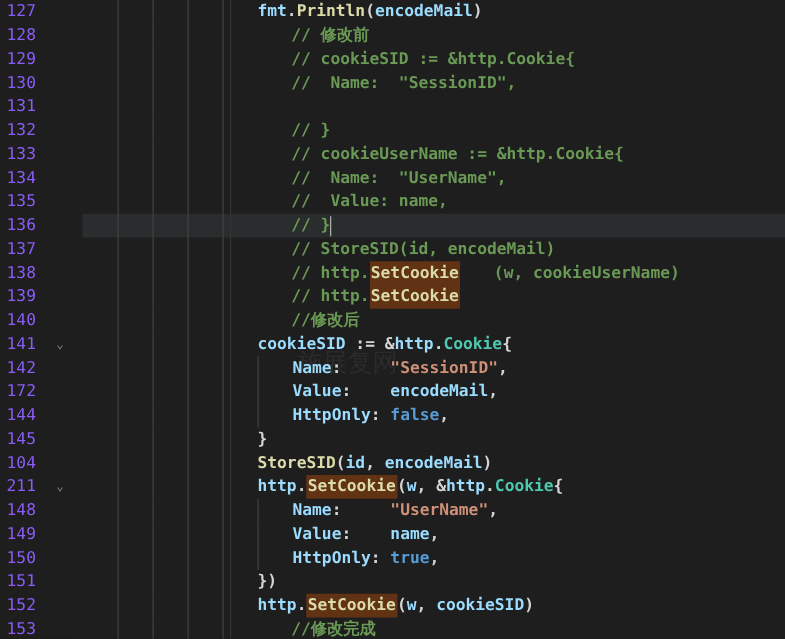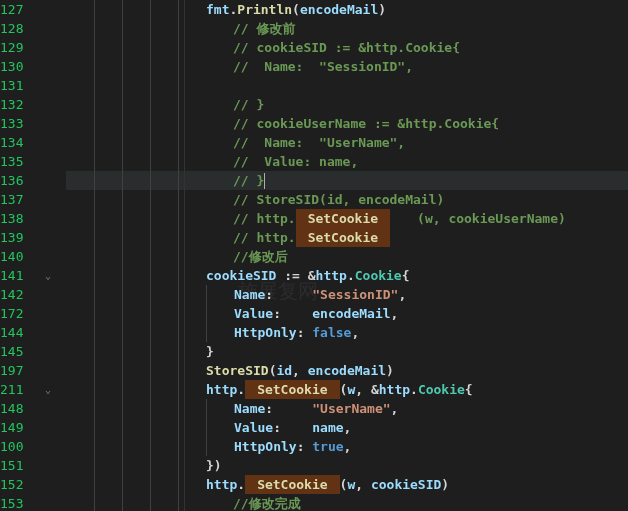--- a/index.html
+++ b/index.html
@@ -20,22 +20,22 @@
     flex-direction: column;
     user-select: none;
   }
   .gutter-row {
     display: flex;
     height: 19px;
     align-items: center;
   }
   .line-number {
     width: 38px;
-    text-align: left;
-    color: #22c55e;
+    text-align: center;
+    color: #8b5cf6;
     padding-right: 4px;
   }
   .fold-col {
     width: 20px;
     text-align: center;
     color: #858585;
     font-size: 10px;
   }
   .chevron::before { content: "⌄"; }
   .code-area {
@@ -57,21 +57,21 @@
     height: 19px;
   }
   .indent-guide.first { border-left: none; }
   .tok-comment { color: #6a9955; margin-left: 27px; }
   .tok-ident { color: #9cdcfe; }
   .tok-type { color: #4ec9b0; }
   .tok-string { color: #ce9178; }
   .tok-const { color: #569cd6; }
   .tok-punc { color: #d4d4d4; }
   .tok-call { color: #dcdcaa; }
-  .tok-setcookie { background: #613214; color: #dcdcaa; padding: 0 12px; }
+  .tok-setcookie { background: #613214; color: #dcdcaa; padding: 0 1px; }
   .line-hl { background: #2a2d2e; }
   .cursor {
     display: inline-block;
     width: 1px;
     height: 16px;
     background: #aeafad;
     vertical-align: middle;
   }
   .watermark {
     position: absolute;
@@ -166,37 +166,37 @@
       </div>
       <div class="gutter-row">
         <div class="line-number">144</div>
         <div class="fold-col"></div>
       </div>
       <div class="gutter-row">
         <div class="line-number">145</div>
         <div class="fold-col"></div>
       </div>
       <div class="gutter-row">
-        <div class="line-number">197</div>
+        <div class="line-number">104</div>
         <div class="fold-col"></div>
       </div>
       <div class="gutter-row">
         <div class="line-number">211</div>
         <div class="fold-col"><span class="chevron"></span></div>
       </div>
       <div class="gutter-row">
         <div class="line-number">148</div>
         <div class="fold-col"></div>
       </div>
       <div class="gutter-row">
         <div class="line-number">149</div>
         <div class="fold-col"></div>
       </div>
       <div class="gutter-row">
-        <div class="line-number">100</div>
+        <div class="line-number">150</div>
         <div class="fold-col"></div>
       </div>
       <div class="gutter-row">
         <div class="line-number">151</div>
         <div class="fold-col"></div>
       </div>
       <div class="gutter-row">
         <div class="line-number">152</div>
         <div class="fold-col"></div>
       </div>

